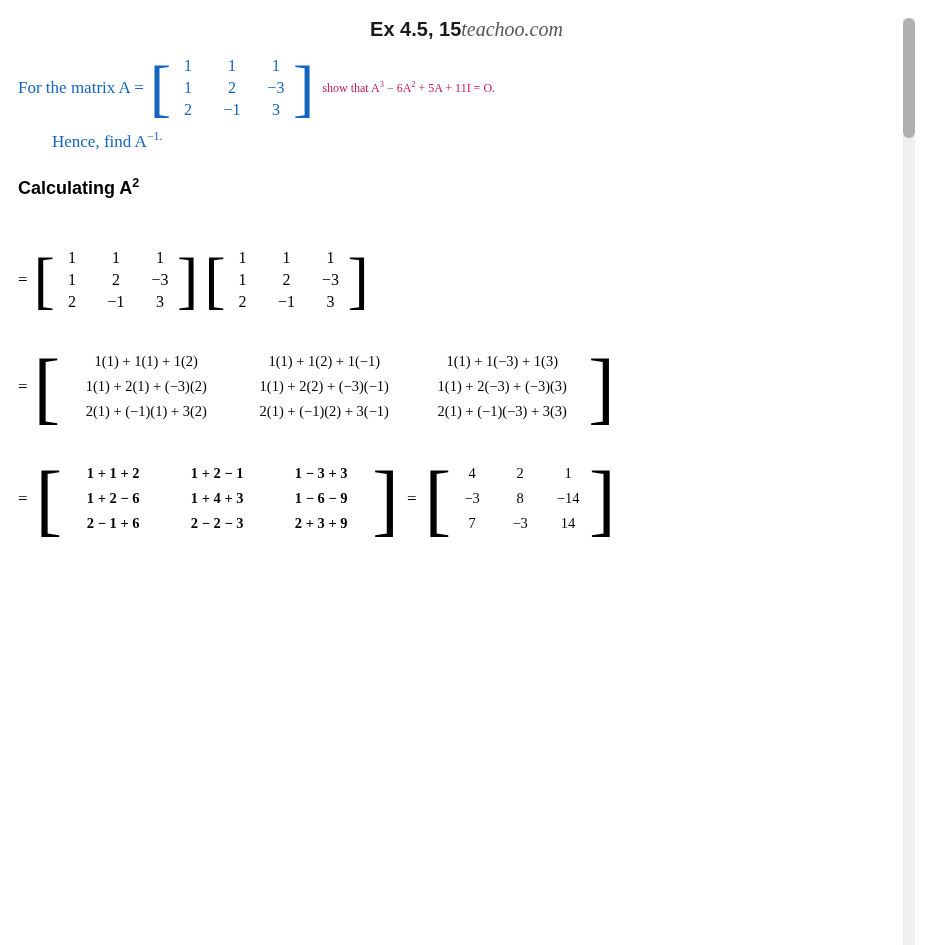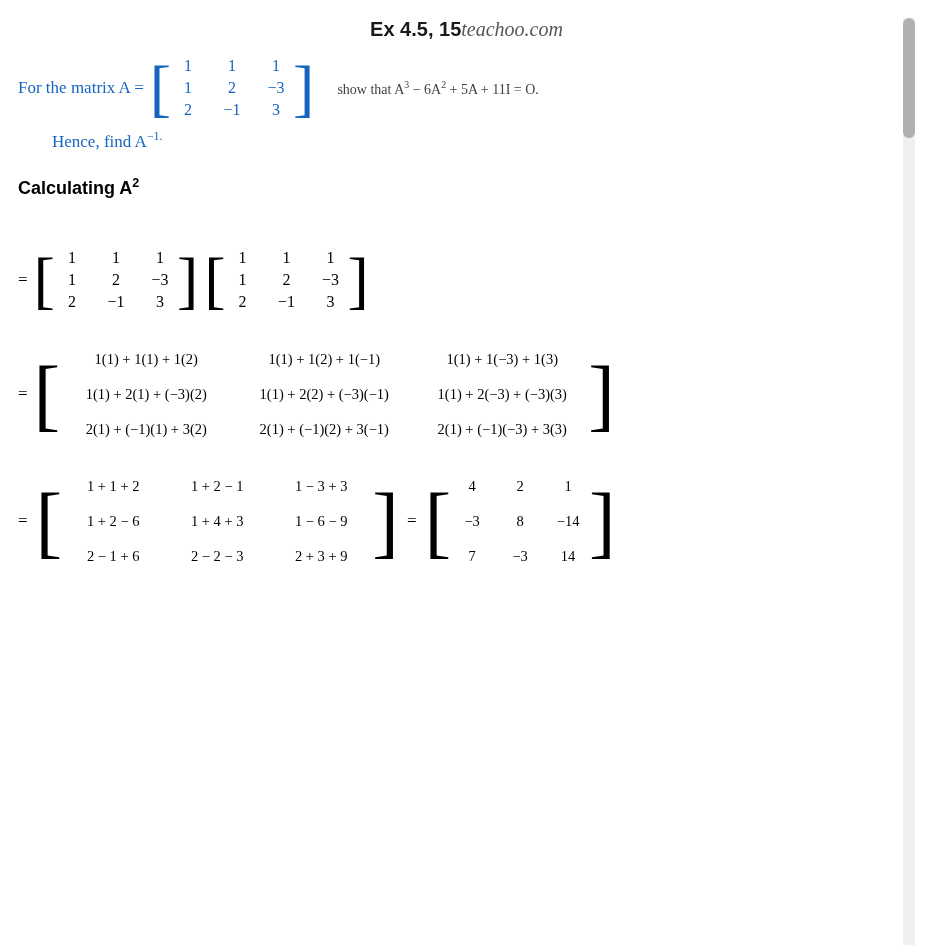--- a/index.html
+++ b/index.html
@@ -47,23 +47,23 @@
       gap: 6px;
       margin-bottom: 6px;
       color: #1565c0;
       font-size: 17px;
     }
     .problem-text {
       color: #1565c0;
       font-size: 17px;
     }
     .show-text {
-      color: #404040;
-      font-size: 14px;
-      margin-left: 17px;
+      color: #be185d;
+      font-size: 12px;
+      margin-left: 2px;
     }
     .hence-line {
       color: #1565c0;
       font-size: 17px;
       margin-bottom: 24px;
       margin-left: 34px;
     }
 
     
     .matrix-wrap {
@@ -129,21 +129,20 @@
       color: #000;
     }
 
     
     .matrix-grid-large {
       display: grid;
       grid-template-columns: repeat(3, auto);
       column-gap: 18px;
       row-gap: 8px;
       padding: 4px 6px;
-      gap: 18px;
     }
     .matrix-cell-large {
       text-align: center;
       min-width: 160px;
       font-size: 14.5px;
       color: #000;
     }
 
     sup {
       font-size: 0.7em;
@@ -286,21 +285,21 @@
     </div>
 
     <br>
 
     
     <div class="eq-block" style="flex-wrap:wrap; gap:8px; align-items:center;">
       <span style="font-size:17px;">=</span>
 
       <span class="matrix-wrap matrix-wrap-black">
         <span class="bracket-large-left">[</span>
-        <div class="matrix-grid-large" style="column-gap:14px; min-width:0;">
+        <div class="matrix-grid-large" style="column-gap:14px; min-width:0;font-weight:bold;">
           <span class="matrix-cell-large" style="min-width:90px;">1 + 1 + 2</span>
           <span class="matrix-cell-large" style="min-width:90px;">1 + 2 − 1</span>
           <span class="matrix-cell-large" style="min-width:90px;">1 − 3 + 3</span>
           <span class="matrix-cell-large" style="min-width:90px;">1 + 2 − 6</span>
           <span class="matrix-cell-large" style="min-width:90px;">1 + 4 + 3</span>
           <span class="matrix-cell-large" style="min-width:90px;">1 − 6 − 9</span>
           <span class="matrix-cell-large" style="min-width:90px;">2 − 1 + 6</span>
           <span class="matrix-cell-large" style="min-width:90px;">2 − 2 − 3</span>
           <span class="matrix-cell-large" style="min-width:90px;">2 + 3 + 9</span>
         </div>

